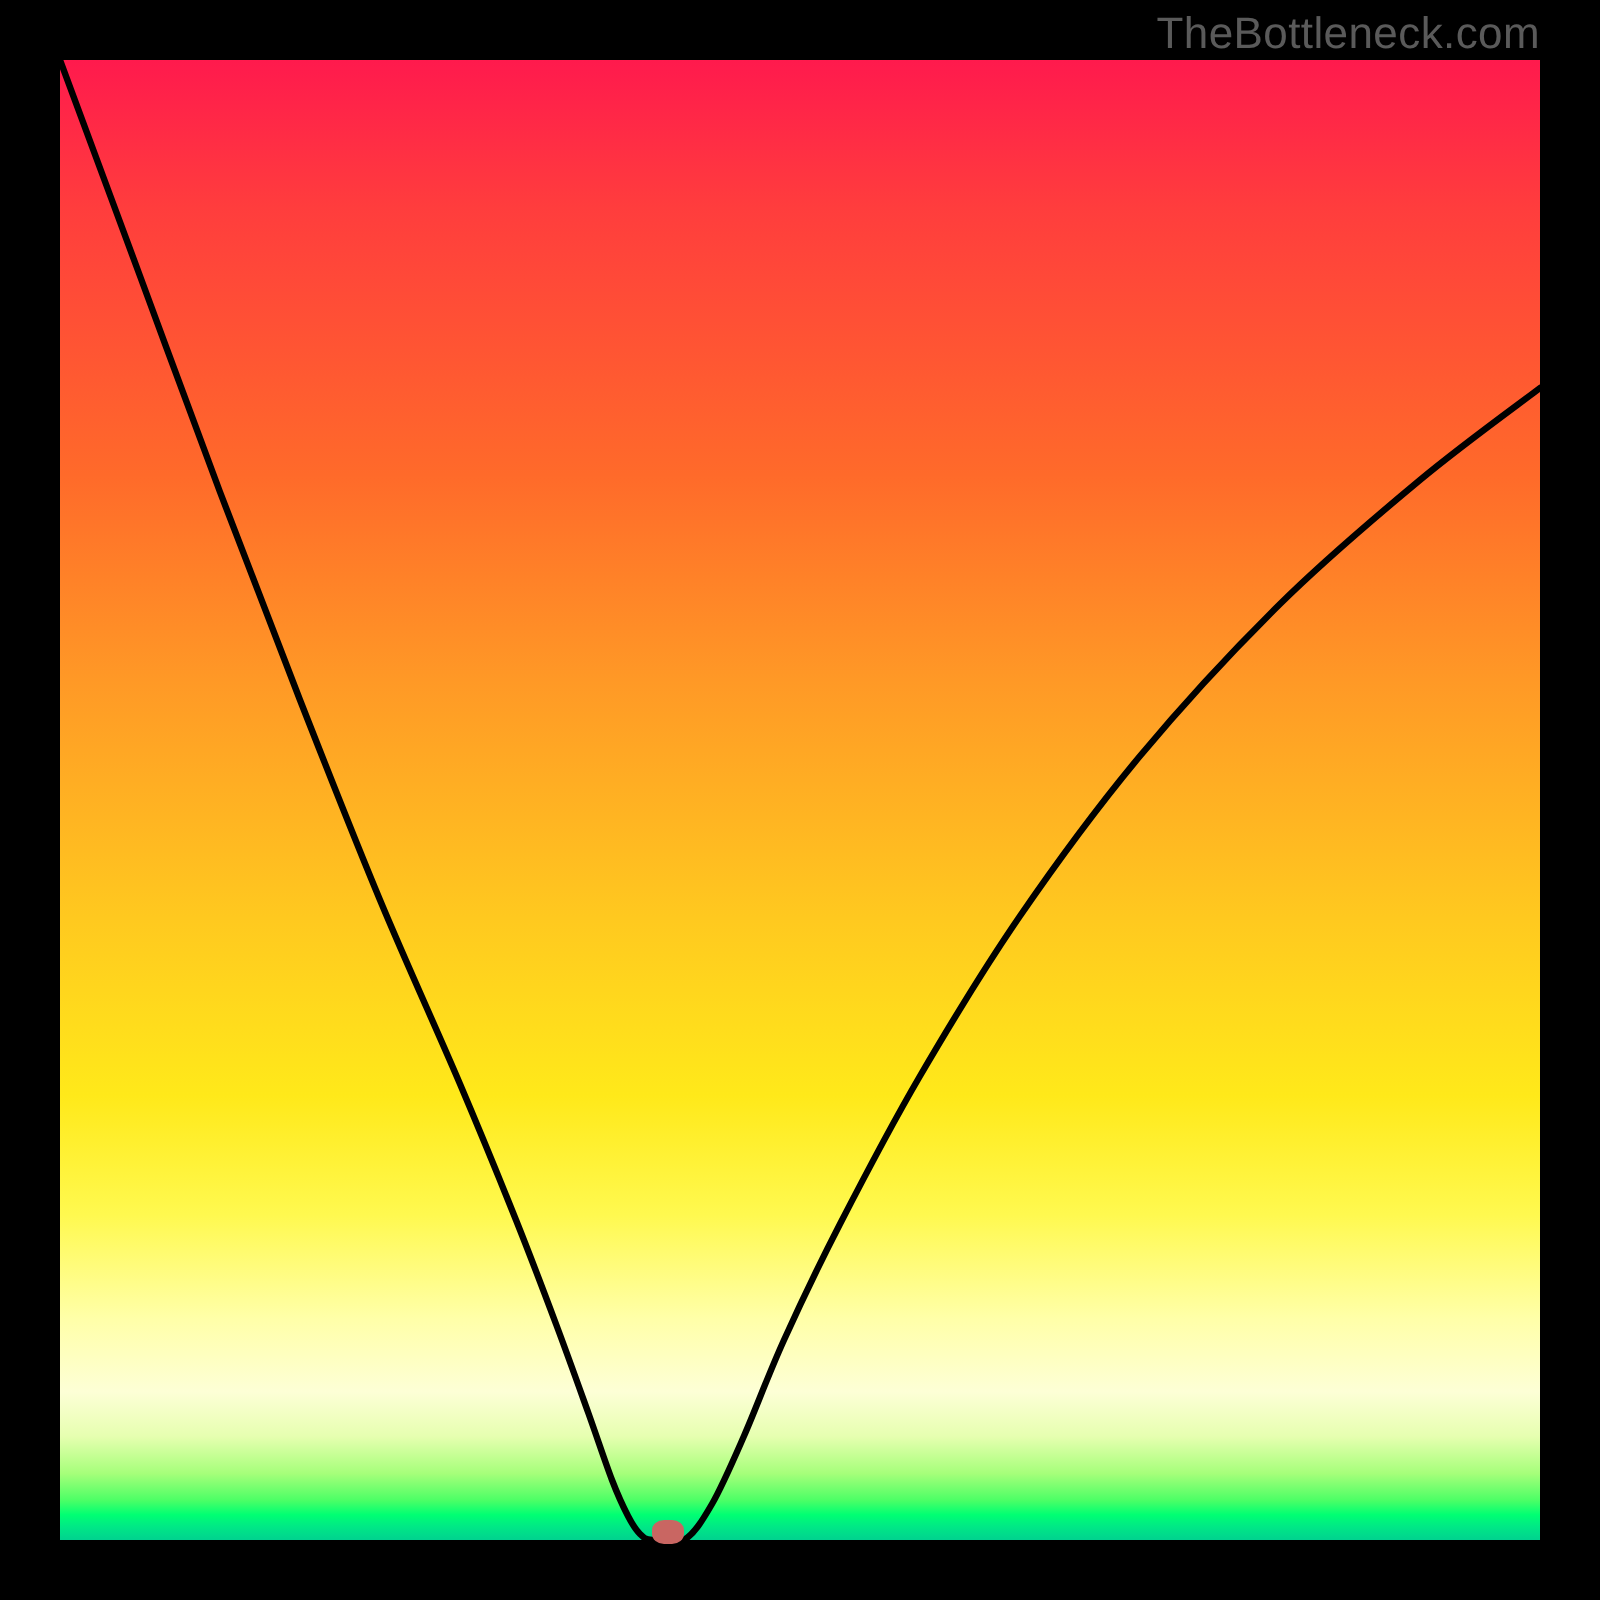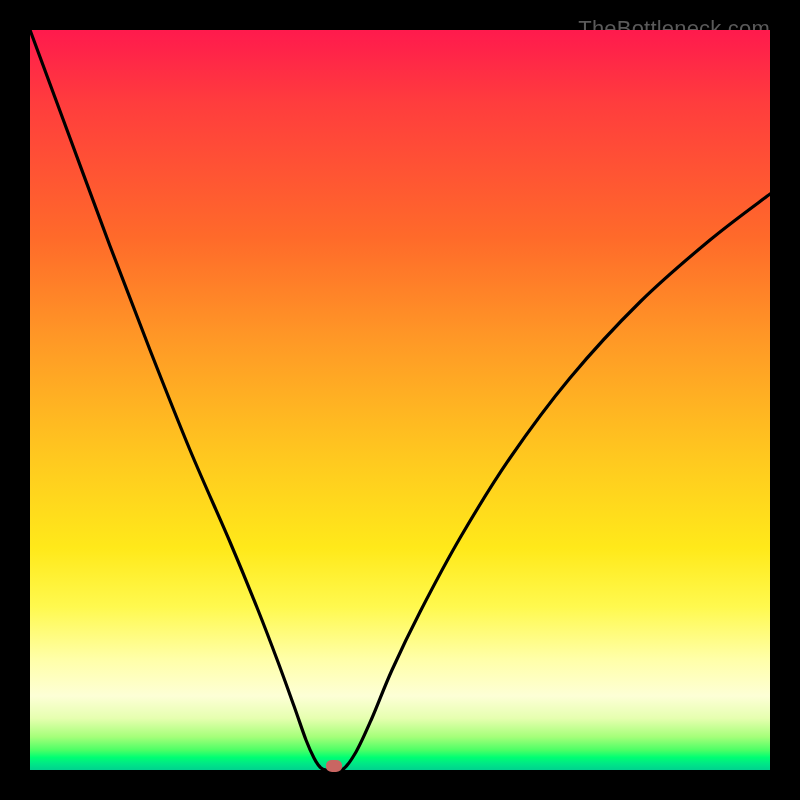--- a/index.html
+++ b/index.html
@@ -40,21 +40,21 @@
       #e6ffb0 93%,
       #a6ff7a 95.5%,
       #4dff66 97.3%,
       #00ff73 98.3%,
       #00e886 99.1%,
       #00d28f 100%
     );
   }
   .attribution {
     position: absolute;
-    top: 16px;
+    top: 4px;
     right: 30px;
     color: #5a5a5a;
     font-size: 22px;
     font-weight: 500;
     letter-spacing: 0.2px;
   }
   svg.curve {
     position: absolute;
     top: 0;
     left: 0;

